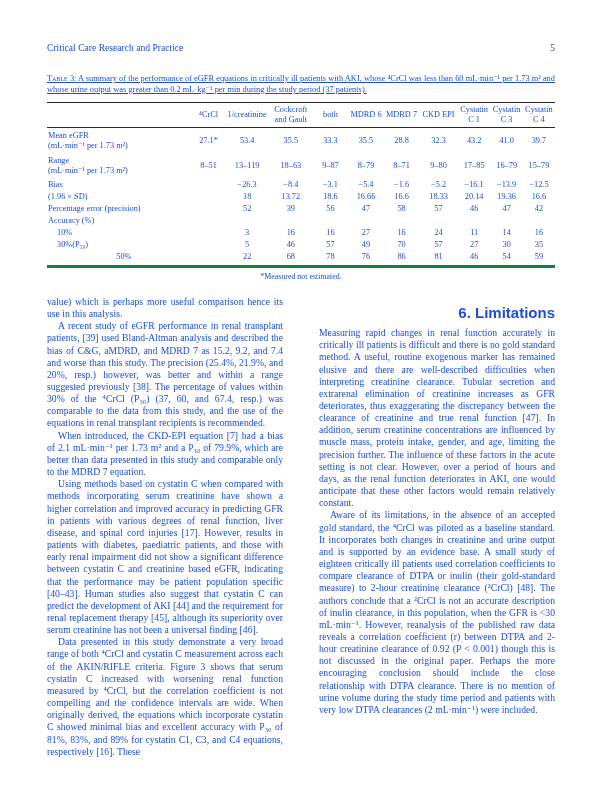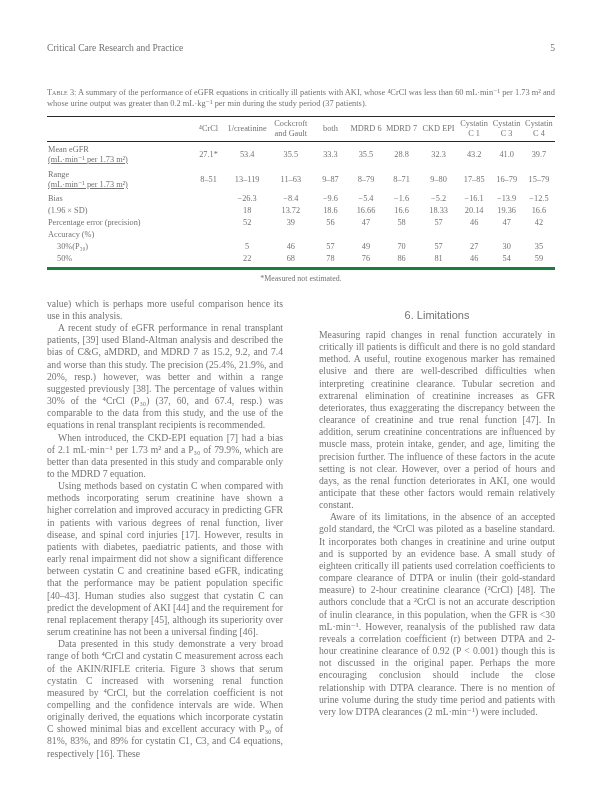--- a/index.html
+++ b/index.html
@@ -2,48 +2,48 @@
 <html><head>
 <meta charset="utf-8">
 <style>
   html,body { margin:0; padding:0; background:#888; }
   .page {
     position: relative;
     width: 601px; height: 792px;
     margin: 0 auto;
     background: #ffffff;
     font-family: "Liberation Serif", "DejaVu Serif", serif;
-    color: #737373;
+    color: #1d4ed8;
     box-sizing: border-box;
     padding: 42px 46px 0 47px;
     overflow: hidden;
   }
   
   .runhead { display:flex; justify-content:space-between; font-size:9.6px; }
   
-  .caption { margin-top:34px; font-size:8.4px; line-height:11px; text-align:justify; }
+  .caption { margin-top:20px; font-size:8.4px; line-height:11px; text-align:justify;text-decoration:underline; }
   .caption .cap-label { font-variant: small-caps; }
   
   table.perf { width:100%; border-collapse:collapse; margin-top:7px; font-size:8.3px; }
   table.perf th, table.perf td { font-weight:normal; padding:1px 1px; line-height:1.22; vertical-align:middle; }
   table.perf thead th { border-top:1px solid #2a2727; border-bottom:1px solid #2a2727; text-align:center; padding:2px 1px; }
-  table.perf tbody tr:last-child td { padding-bottom:3px; }
+  table.perf tbody tr:last-child td { padding-bottom:3px;text-align:center; }
   table.perf tbody { border-bottom:3px solid #15803d; }
   table.perf td.val { text-align:center; }
   table.perf td.lab { text-align:left; }
-  table.perf td.lab .sub { display:block;text-decoration:underline; }
+  table.perf td.lab .sub { display:block; }
   table.perf tr.tall td { padding-top:2.5px; padding-bottom:2.5px; }
   table.perf td.lab.ind { padding-left:10px; }
   .footnote { font-size:7.9px; margin-top:3.5px;text-align:center; }
   
   .body-cols { display:flex; gap:36px; margin-top:15px; }
   .col { width:243.5px; font-size:9.7px; line-height:12.15px; text-align:justify; }
   .col p { margin:0; }
   .col p.indent { text-indent:11px; }
-  .sec-head { font-family:"Liberation Sans","DejaVu Sans",sans-serif; font-weight:normal; font-size:11px; margin:11px 0 8px 0; text-align:center; }
+  .sec-head { font-family:"Liberation Sans","DejaVu Sans",sans-serif; font-weight:bold; font-size:15px; margin:11px 0 8px 0; text-align:right; }
 </style>
 </head>
 <body>
 
 <div class="page">
 
   <div class="runhead">
     <span>Critical Care Research and Practice</span>
     <span>5</span>
   </div>
@@ -92,35 +92,35 @@
         <td class="val">28.8</td>
         <td class="val">32.3</td>
         <td class="val">43.2</td>
         <td class="val">41.0</td>
         <td class="val">39.7</td>
       </tr>
       <tr class="tall">
         <td class="lab"><span>Range</span><span class="sub">(mL·min⁻¹ per 1.73 m²)</span></td>
         <td class="val">8–51</td>
         <td class="val">13–119</td>
-        <td class="val">11–63</td>
+        <td class="val">18–63</td>
         <td class="val">9–87</td>
         <td class="val">8–79</td>
         <td class="val">8–71</td>
         <td class="val">9–80</td>
         <td class="val">17–85</td>
         <td class="val">16–79</td>
         <td class="val">15–79</td>
       </tr>
       <tr>
         <td class="lab">Bias</td>
         <td class="val"></td>
         <td class="val">−26.3</td>
         <td class="val">−8.4</td>
-        <td class="val">−9.6</td>
+        <td class="val">−3.1</td>
         <td class="val">−5.4</td>
         <td class="val">−1.6</td>
         <td class="val">−5.2</td>
         <td class="val">−16.1</td>
         <td class="val">−13.9</td>
         <td class="val">−12.5</td>
       </tr>
       <tr>
         <td class="lab">(1.96 × SD)</td>
         <td class="val"></td>
@@ -152,20 +152,33 @@
         <td class="val"></td>
         <td class="val"></td>
         <td class="val"></td>
         <td class="val"></td>
         <td class="val"></td>
         <td class="val"></td>
         <td class="val"></td>
         <td class="val"></td>
         <td class="val"></td>
         <td class="val"></td>
+      </tr>
+      <tr>
+        <td class="lab ind">10%</td>
+        <td class="val"></td>
+        <td class="val">3</td>
+        <td class="val">16</td>
+        <td class="val">16</td>
+        <td class="val">27</td>
+        <td class="val">16</td>
+        <td class="val">24</td>
+        <td class="val">11</td>
+        <td class="val">14</td>
+        <td class="val">16</td>
       </tr>
       <tr>
         <td class="lab ind">30%(P₃₀)</td>
         <td class="val"></td>
         <td class="val">5</td>
         <td class="val">46</td>
         <td class="val">57</td>
         <td class="val">49</td>
         <td class="val">70</td>
         <td class="val">57</td>

